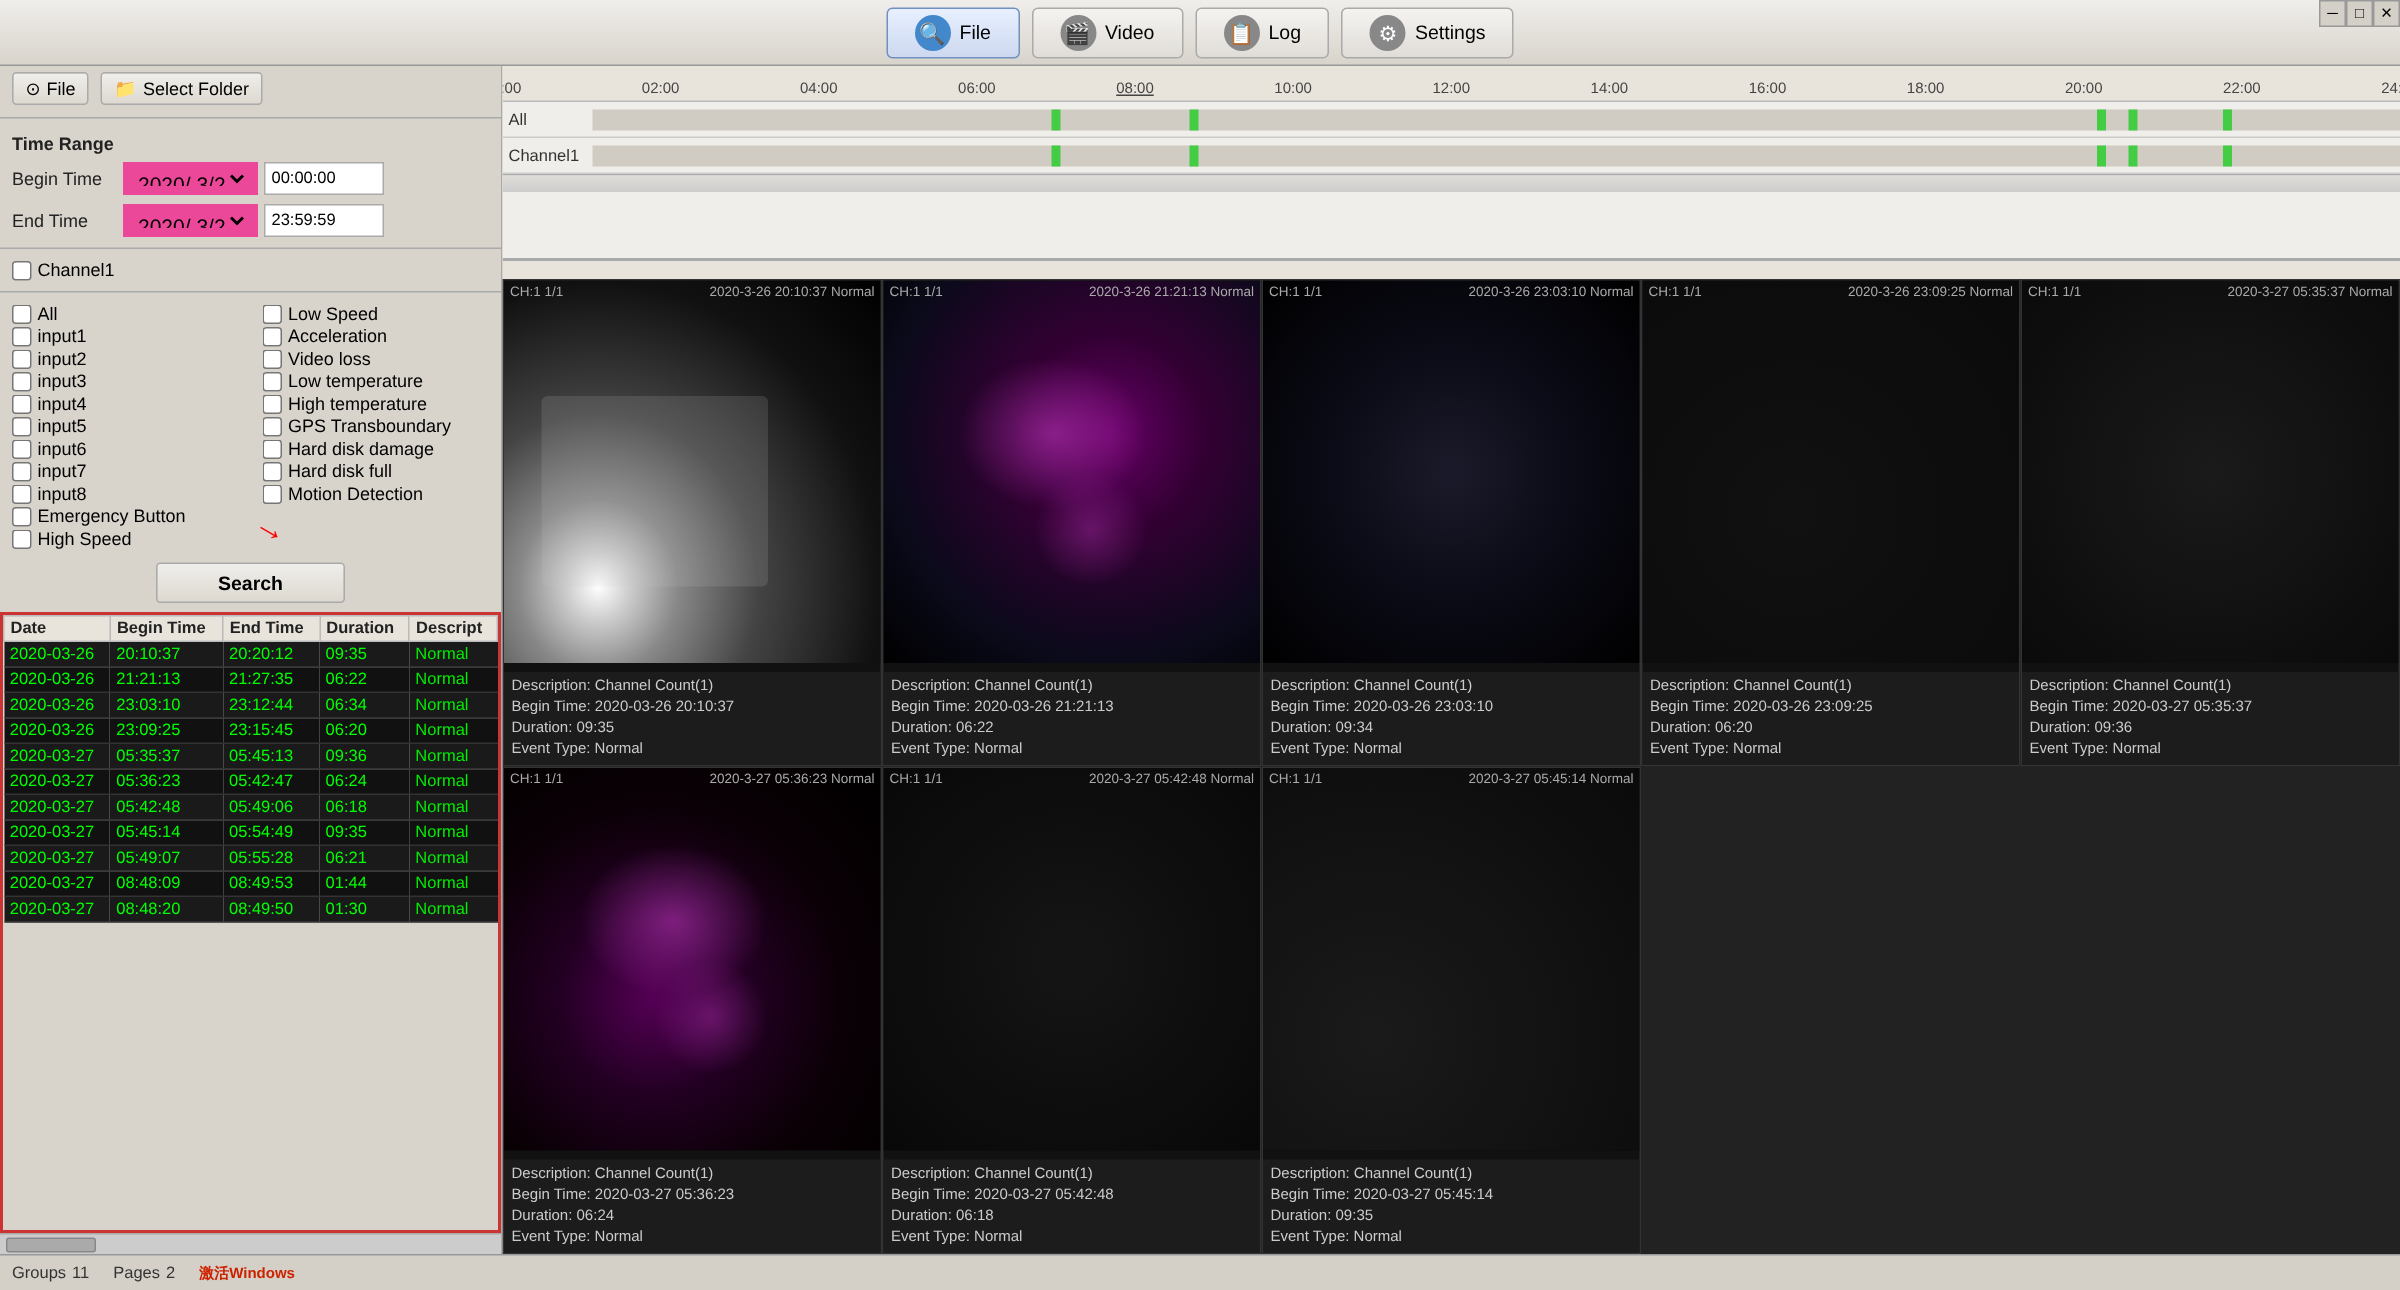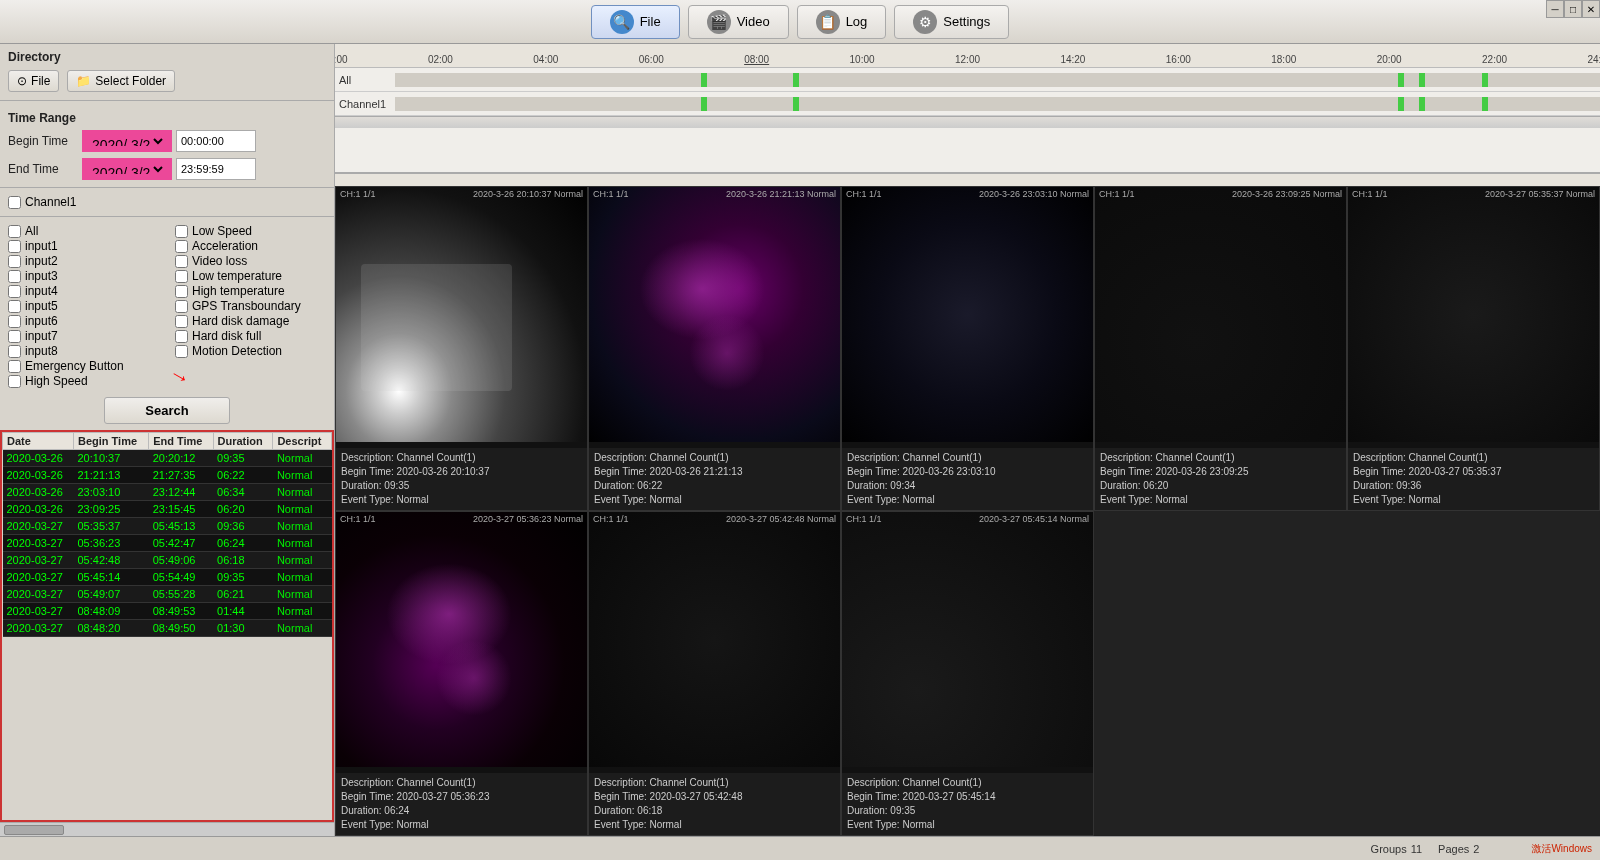--- a/index.html
+++ b/index.html
@@ -324,21 +324,20 @@
     .cam-7 { background: radial-gradient(ellipse at 50% 50%, #151515 0%, #080808 100%); }
     .cam-8 { background: radial-gradient(ellipse at 30% 70%, #1a1a1a 0%, #0a0a0a 100%); }
 
     
     .statusbar {
       height: 24px;
       background: #d4d0c8;
       border-top: 1px solid #999;
       display: flex;
       align-items: center;
-      justify-content: flex-end;
       padding: 0 8px;
       font-size: 11px;
       color: #333;
       gap: 16px;
     }
     .status-item {
       display: flex;
       align-items: center;
       gap: 4px;
     }
@@ -388,21 +387,20 @@
   <button class="toolbar-btn">
     <span class="toolbar-icon settings-bg">⚙</span>
     <span>Settings</span>
   </button>
 </div>
 
 <div class="main-layout">
 
   <div class="left-panel">
 
-    <div class="section-title">Directory</div>
     <div class="dir-row">
       <button class="dir-btn">
         <span>⊙</span>
         <span>File</span>
       </button>
       <button class="dir-btn">
         <span>📁</span>
         <span>Select Folder</span>
       </button>
     </div>
@@ -632,21 +630,21 @@
 
     <div class="timeline-area">
       <div class="timeline-ruler" id="timeline-ruler">
           <span class="ruler-label" style="left: 0%; bottom: 2px;">00:00</span>
           <span class="ruler-label" style="left: 8.33333%; bottom: 2px;">02:00</span>
           <span class="ruler-label" style="left: 16.6667%; bottom: 2px;">04:00</span>
           <span class="ruler-label" style="left: 25%; bottom: 2px; margin-top: 19px;">06:00</span>
           <span class="ruler-label" style="left: 33.3333%; bottom: 2px; text-decoration: underline;">08:00</span>
           <span class="ruler-label" style="left: 41.6667%; bottom: 2px;">10:00</span>
           <span class="ruler-label" style="left: 50%; bottom: 2px;">12:00</span>
-          <span class="ruler-label" style="left: 58.3333%; bottom: 2px;">14:20</span>
+          <span class="ruler-label" style="left: 58.3333%; bottom: 2px;">14:00</span>
           <span class="ruler-label" style="left: 66.6667%; bottom: 2px;">16:00</span>
           <span class="ruler-label" style="left: 75%; bottom: 2px;">18:00</span>
           <span class="ruler-label" style="left: 83.3333%; bottom: 2px;">20:00</span>
           <span class="ruler-label" style="left: 91.6667%; bottom: 2px;">22:00</span>
           <span class="ruler-label" style="left: 100%; bottom: 2px;">24:00</span>
         </div>
       <div class="timeline-channels">
         <div class="channel-row">
           <div class="channel-label">All</div>
           <div class="channel-track" id="all-track">
@@ -793,14 +791,14 @@
 
 <div class="statusbar">
   <div class="status-item">
     <span>Groups</span>
     <span>11</span>
   </div>
   <div class="status-item">
     <span>Pages</span>
     <span>2</span>
   </div>
-  <div style="font-size:10px;color:#cc2200;font-weight:normal;margin-left:36px;">激活Windows</div>
+  <div style="font-size:10px;color:#cc2200;font-weight:bold;">激活Windows</div>
 </div>
 
 </body></html>

